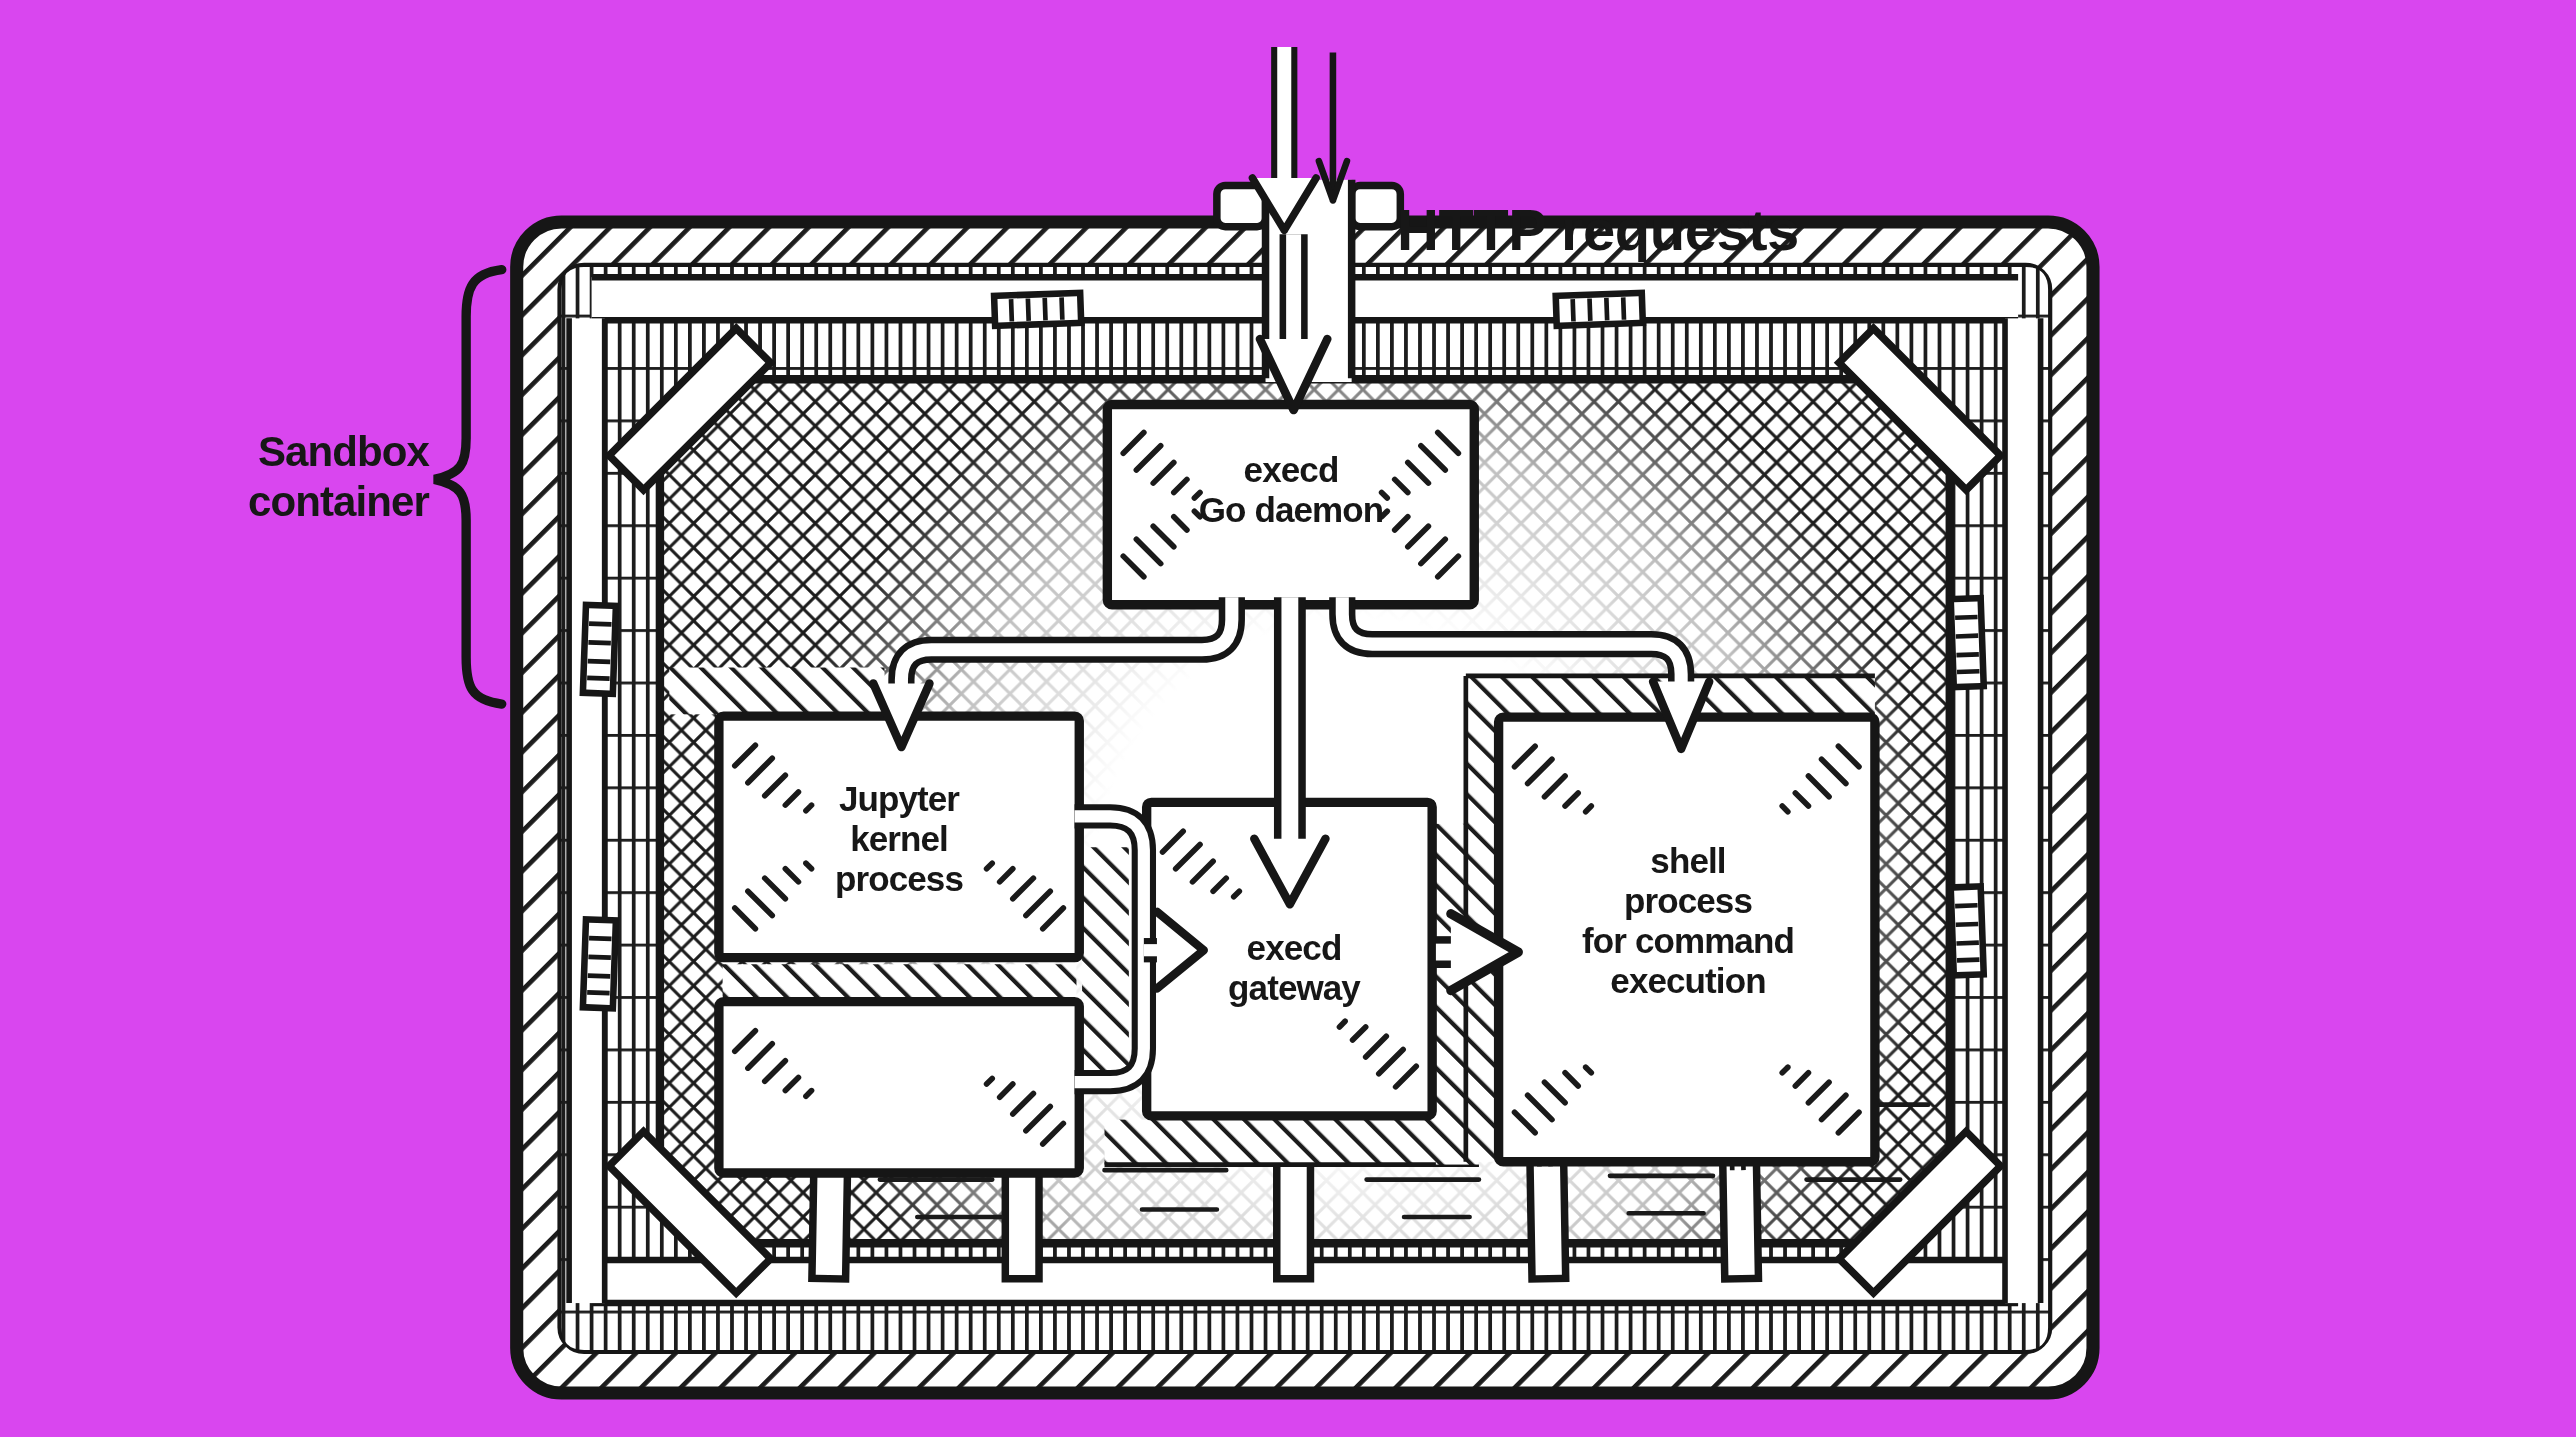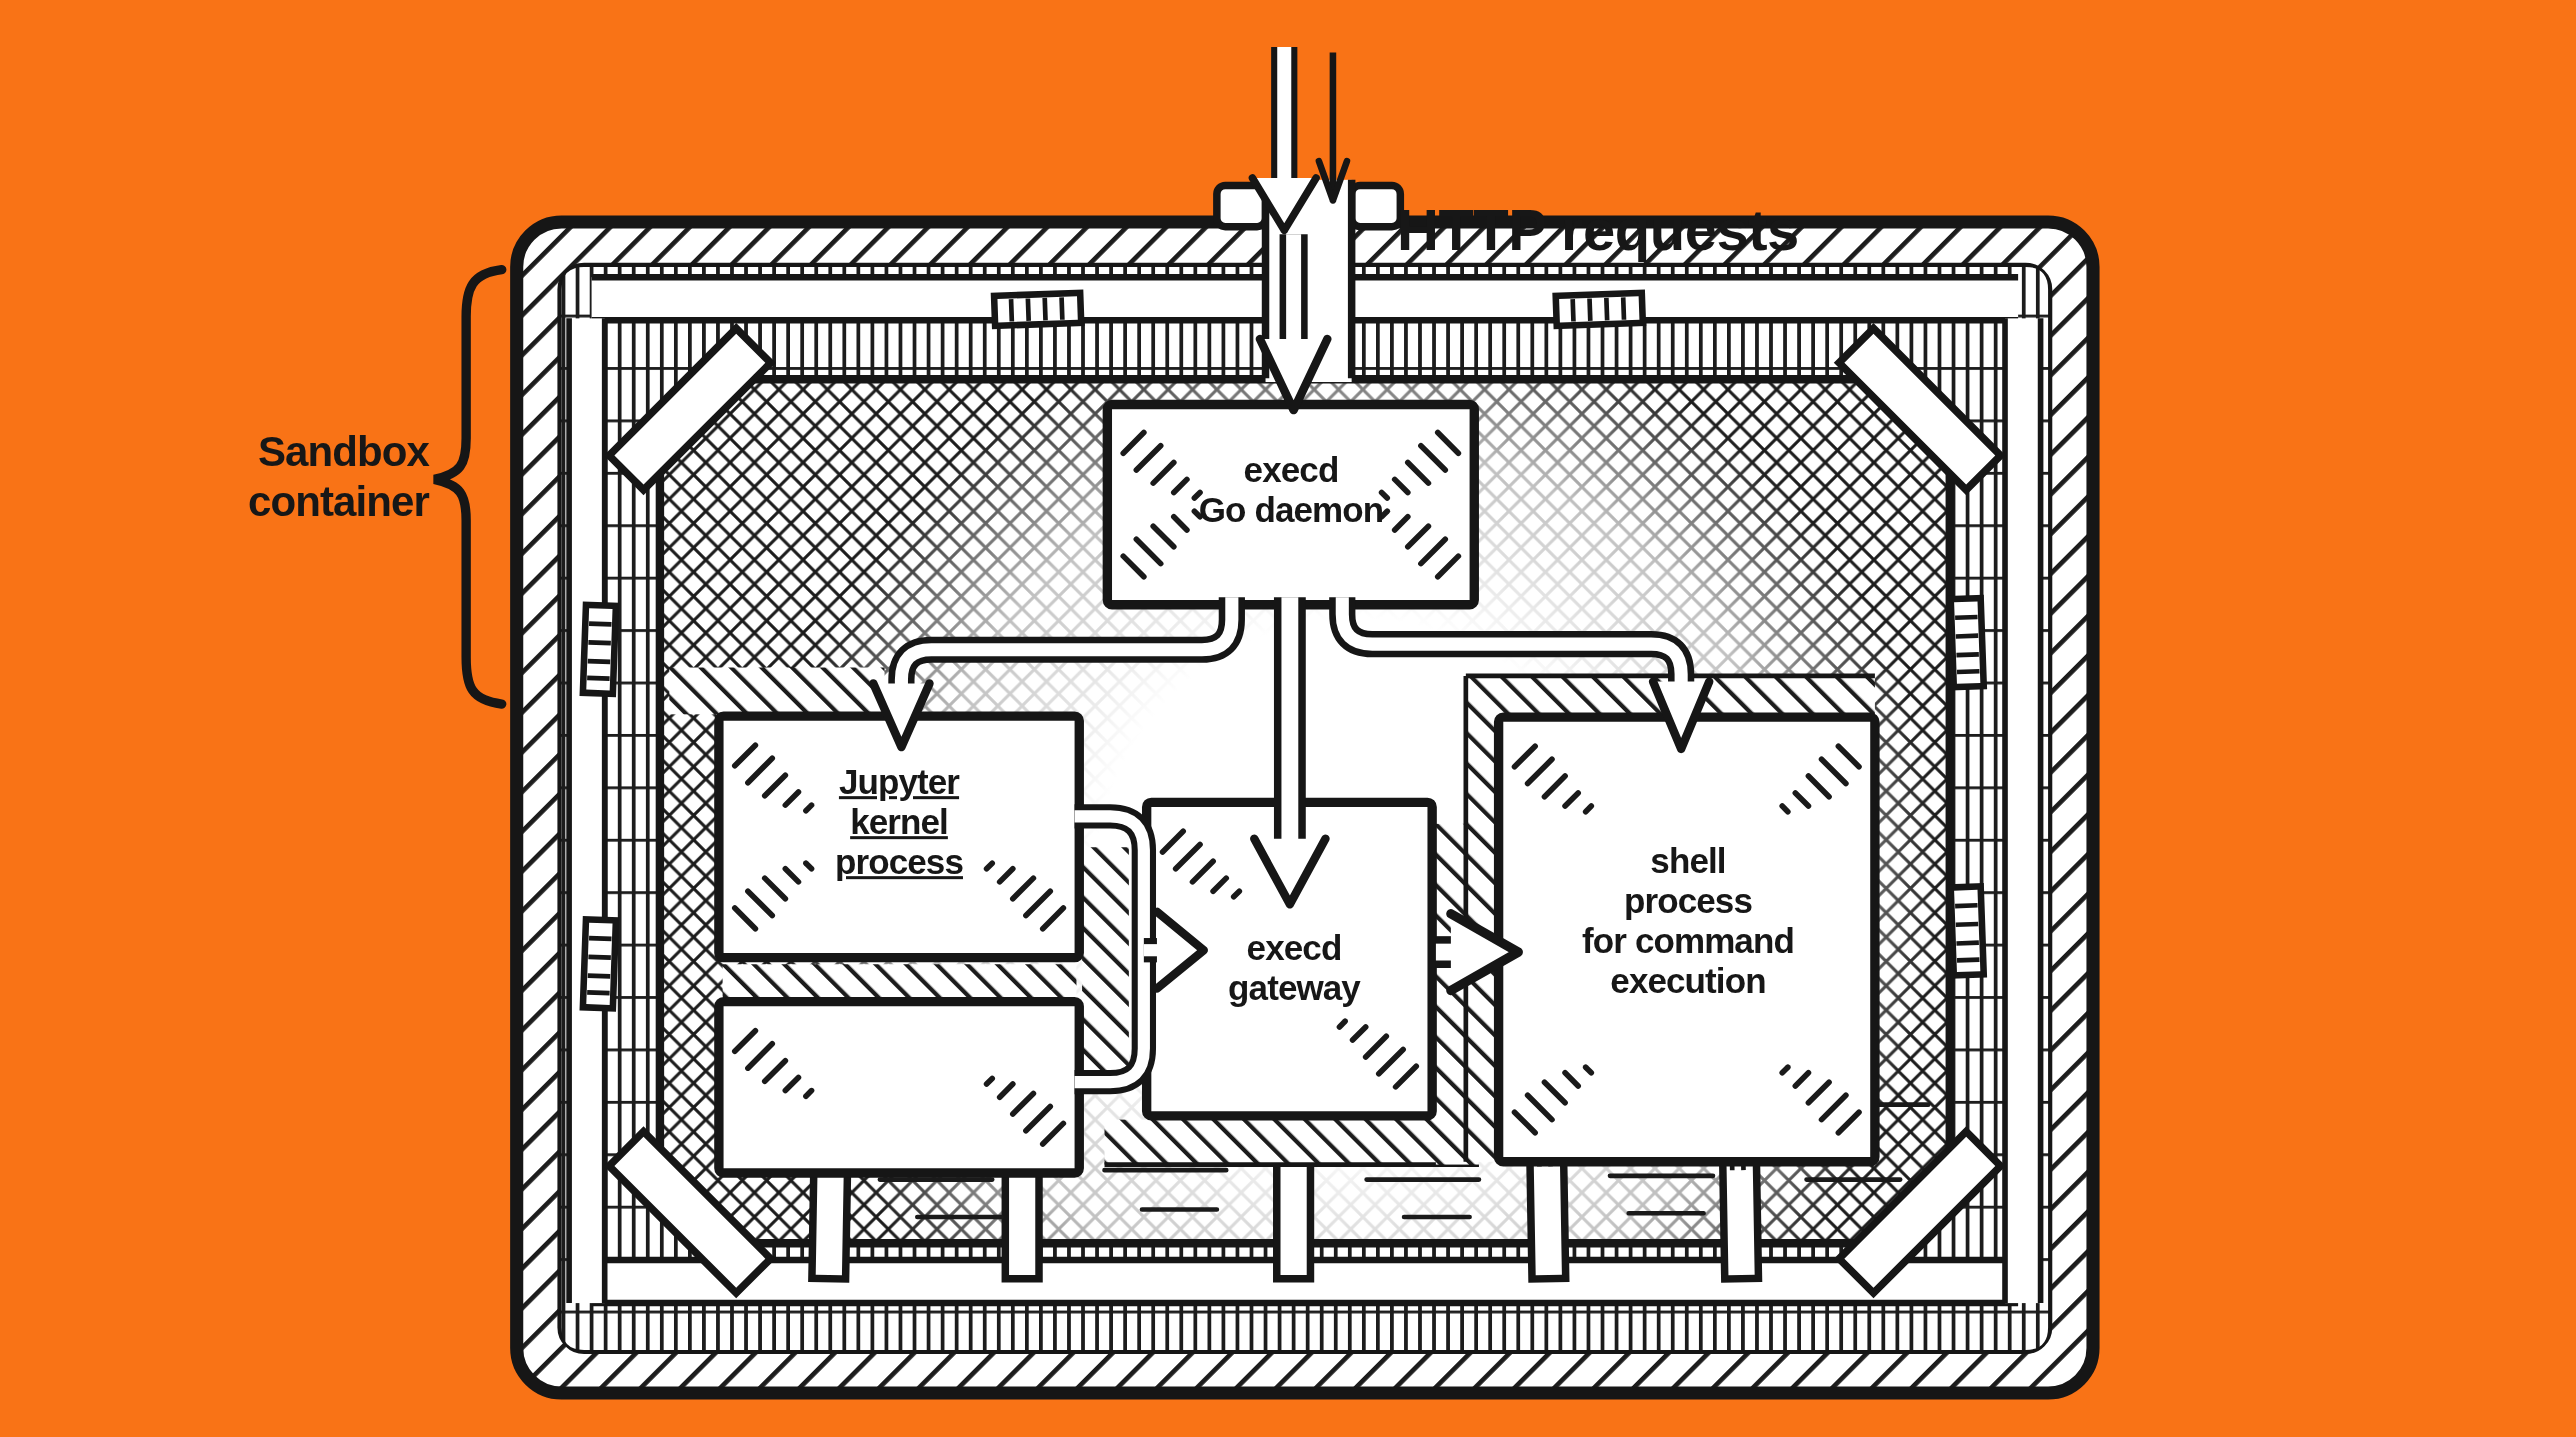--- a/index.html
+++ b/index.html
@@ -1,25 +1,25 @@
 <!DOCTYPE html>
 <html style="font-size:15px"><head>
 <meta charset="utf-8">
 <style>
   html,body{margin:0;padding:0;background:#ffffff;}
-  .stage{position:relative;width:2576px;height:1438px;background:#f97316;overflow:hidden;
+  .stage{position:relative;width:2576px;height:1438px;background:#d946ef;overflow:hidden;
          font-family:"Liberation Sans","DejaVu Sans",sans-serif;}
   .scene{position:absolute;left:0;top:0;}
   .lbl{position:absolute;color:#171717;font-weight:700;white-space:pre-line;
        letter-spacing:-0.9px;line-height:1.14;text-align:center;}
   .lbl-node{font-size:35px;}
   .lbl-http{font-size:58px;transform:translate(0,-50%);letter-spacing:-0.5px;}
   .lbl-sandbox{font-size:42px;transform:translate(-100%,-50%);text-align:right;line-height:1.2;}
   .c-daemon{left:1291px;top:490px;transform:translate(-50%,-50%);}
-  .c-jupyter{left:899px;top:822px;transform:translate(-50%,-50%);text-decoration:underline;}
+  .c-jupyter{left:899px;top:839px;transform:translate(-50%,-50%);}
   .c-fs{left:899px;top:1087px;transform:translate(-50%,-50%);}
   .c-gw{left:1294px;top:968px;transform:translate(-50%,-50%);}
   .c-shell{left:1688px;top:921px;transform:translate(-50%,-50%);}
 </style>
 </head>
 <body>
 
 <div class="stage">
 <svg class="scene" width="2576" height="1438" viewBox="0 0 2752 1536">
   <defs>

